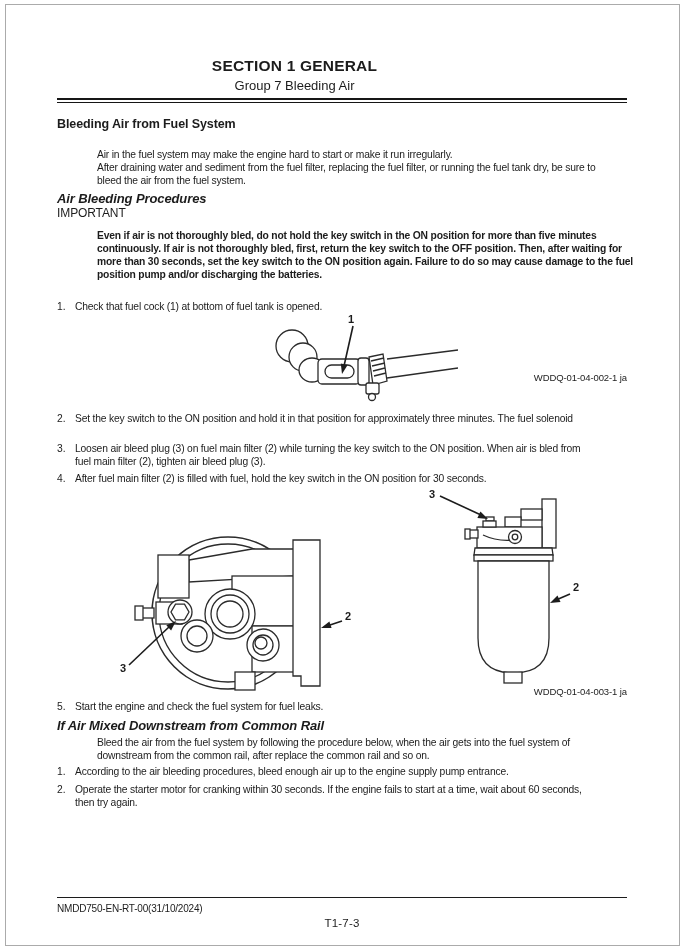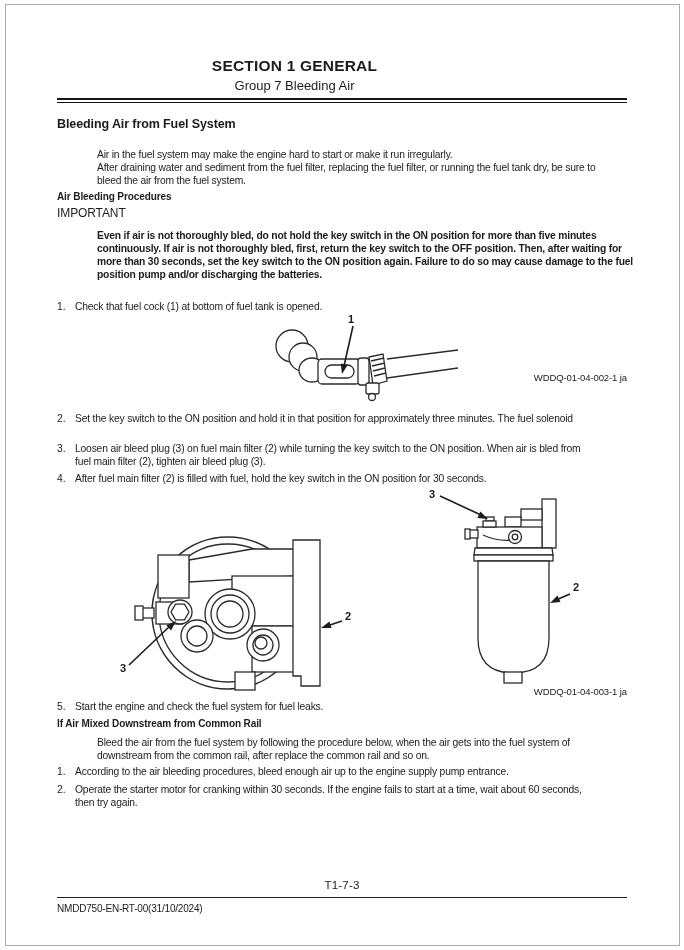--- a/index.html
+++ b/index.html
@@ -11,21 +11,21 @@
   .page-border{position:absolute;left:5px;top:4px;right:4px;bottom:4px;border:1px solid #ababab;}
   .abs{position:absolute;}
   .center{left:0;width:589px;text-align:center;}
   .sec-title{font-size:15.5px;font-weight:bold;letter-spacing:.2px;}
   .sub-title{font-size:13px;}
   .rule-double{left:57px;width:570px;height:2px;border-top:2px solid #161616;border-bottom:1px solid #161616;}
   .h1{left:57px;font-size:12.5px;font-weight:bold;letter-spacing:-.1px;}
   .tblock{left:57px;margin-left:40px;}
   .tline{height:13px;line-height:13px;font-size:10.3px;letter-spacing:-.18px;white-space:nowrap;}
   .bold .tline, .tline.b{font-weight:bold;}
-  .h3{left:57px;font-size:10px;font-weight:bold;letter-spacing:-.1px;}
+  .h3{left:57px;font-size:13px;font-weight:bold;letter-spacing:-.1px;font-style:italic;}
   .h2imp{left:57px;font-size:12px;font-weight:normal;letter-spacing:-.1px;}
   .li{left:57px;display:flex;}
   .li .num{width:18px;flex:none;font-size:10.3px;line-height:13px;}
   .li .txt{flex:none;}
   .caption{left:57px;width:570px;text-align:right;font-size:9.5px;letter-spacing:-.1px;height:12px;line-height:12px;}
   .footer-rule{left:57px;width:570px;border-top:1.5px solid #1c1c1c;height:0;}
   .footer-doc{left:57px;font-size:10px;letter-spacing:-.2px;}
   .footer-page{left:57px;width:570px;text-align:center;font-size:11.5px;letter-spacing:.2px;}
   svg{display:block;}
   svg .ln{fill:none;stroke:#2b2b2b;stroke-width:1.3;}
@@ -199,13 +199,13 @@
 <div class="abs li" style="top:783px">
   <span class="num">2.</span>
   <div class="txt">
     <div class="tline">Operate the starter motor for cranking within 30 seconds. If the engine fails to start at a time, wait about 60 seconds,</div>
     <div class="tline">then try again.</div>
   </div>
 </div>
 
 <div class="abs footer-rule" style="top:897px"></div>
 <div class="abs footer-doc" style="top:903px">NMDD750-EN-RT-00(31/10/2024)</div>
-<div class="abs footer-page" style="top:879px">T1-7-3</div>
+<div class="abs footer-page" style="top:917px">T1-7-3</div>
 
 </body></html>

